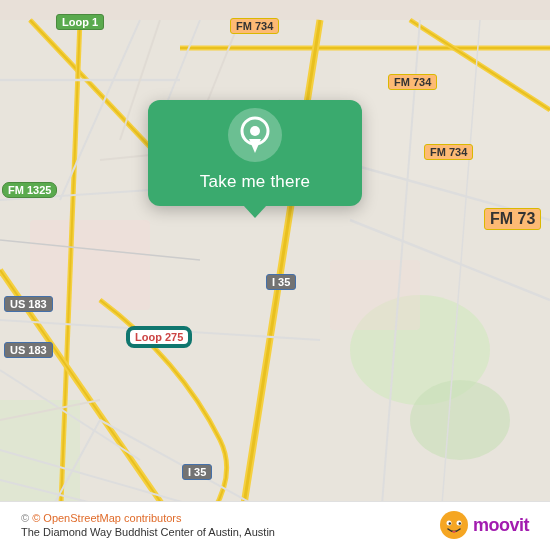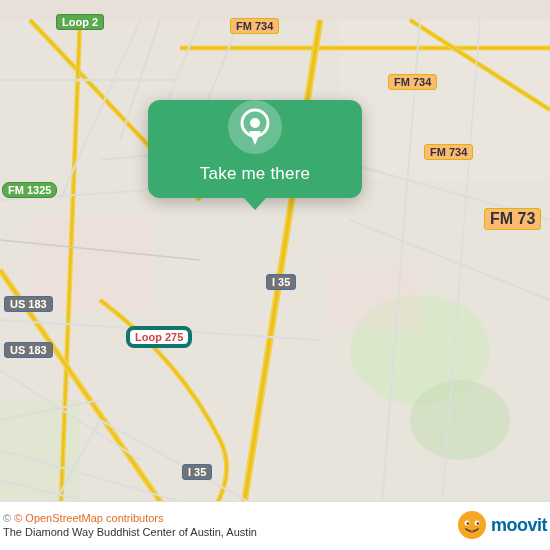--- a/index.html
+++ b/index.html
@@ -29,21 +29,21 @@
     }
 
     
     .popup-card {
       position: absolute;
       top: 100px;
       left: 148px;
       width: 214px;
       background: #3aaa6e;
       border-radius: 12px;
-      padding: 0 16px 14px;
+      padding: 8px 16px 14px;
       display: flex;
       flex-direction: column;
       align-items: center;
       box-shadow: 0 4px 16px rgba(0,0,0,0.25);
       z-index: 10;
       justify-content: space-between;
     }
 
     .popup-card::after {
       content: '';
@@ -74,21 +74,21 @@
       letter-spacing: 0.2px;
     }
 
     
     .bottom-bar {
       position: absolute;
       bottom: 0;
       left: 0;
       width: 100%;
       background: white;
-      padding: 8px 3px 10px;
+      padding: 8px 21px 10px;
       border-top: 1px solid #e0e0e0;
       display: flex;
       align-items: center;
       justify-content: space-between;
       z-index: 20;
     }
 
     .bottom-left {
       display: flex;
       flex-direction: column;
@@ -108,21 +108,21 @@
 
     .moovit-logo {
       display: flex;
       align-items: center;
       gap: 4px;
     }
 
     .moovit-text {
       font-size: 18px;
       font-weight: 700;
-      color: #0369a1;
+      color: #a21caf;
       letter-spacing: -0.5px;
     }
 
     
     .road-badge {
       position: absolute;
       background: white;
       border: 1px solid #ccc;
       border-radius: 3px;
       padding: 1px 5px;
@@ -218,21 +218,21 @@
     <line x1="160" y1="0" x2="120" y2="120" stroke="#e0dbd4" stroke-width="2"></line>
     <line x1="240" y1="0" x2="200" y2="100" stroke="#e0dbd4" stroke-width="2"></line>
     <line x1="280" y1="80" x2="200" y2="140" stroke="#e0dbd4" stroke-width="2"></line>
     <line x1="100" y1="140" x2="300" y2="120" stroke="#e0dbd4" stroke-width="2"></line>
     <line x1="0" y1="400" x2="100" y2="380" stroke="#e0dbd4" stroke-width="2"></line>
 
     <line x1="0" y1="460" x2="200" y2="510" stroke="#ddd" stroke-width="2"></line>
     <line x1="40" y1="510" x2="100" y2="400" stroke="#ddd" stroke-width="2"></line>
   </svg>
 
-  <div class="road-badge green" style="top:14px; left:56px;">Loop 2</div>
+  <div class="road-badge green" style="top:14px; left:56px;">Loop 1</div>
   <div class="road-badge yellow" style="top:18px; left:230px;">FM 734</div>
   <div class="road-badge yellow" style="top:74px; left:388px;">FM 734</div>
   <div class="road-badge yellow" style="top:144px; left:424px;">FM 734</div>
   <div class="road-badge yellow" style="top:208px; left:484px; font-size:16px;">FM 73</div>
   <div class="road-badge green" style="top:182px; left:2px;border-radius:7px;">FM 1325</div>
   <div class="road-badge blue" style="top:296px; left:4px;">US 183</div>
   <div class="road-badge blue" style="top:342px; left:4px;">US 183</div>
   <div class="road-badge red-outline" style="top:326px; left:126px;">Loop 275</div>
   <div class="road-badge blue" style="top:274px; left:266px;">I 35</div>
   <div class="road-badge blue" style="top:464px; left:182px;">I 35</div>

